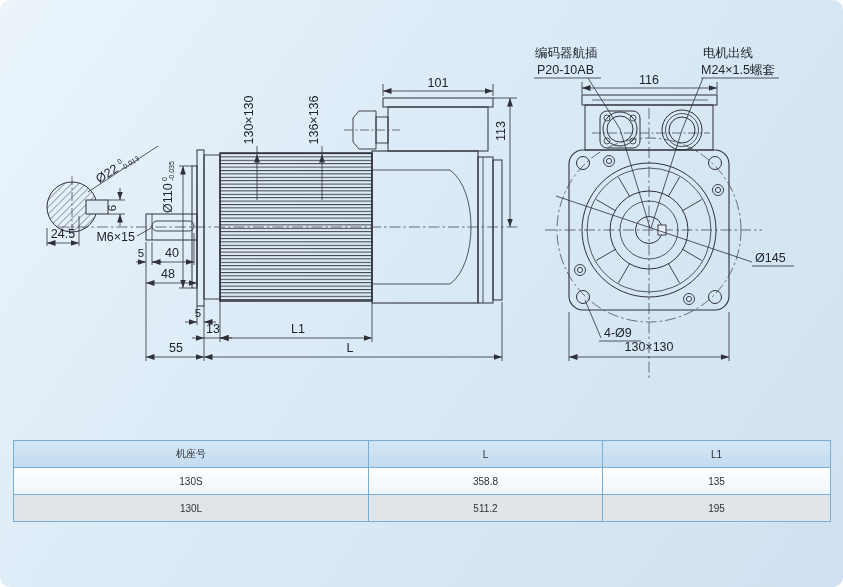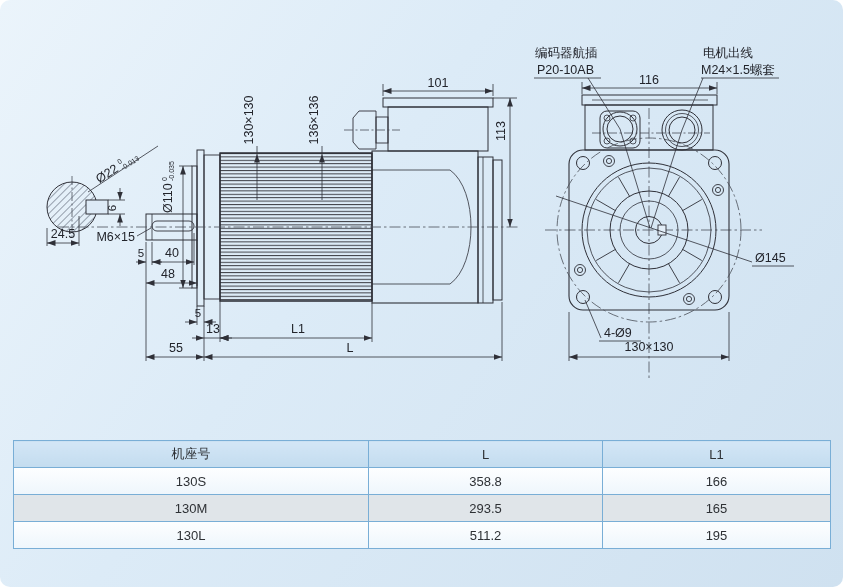--- a/index.html
+++ b/index.html
@@ -9,21 +9,21 @@
     border-radius:10px;
     font-family:"Liberation Sans","DejaVu Sans",sans-serif;
   }
   svg text{font-family:"Liberation Sans","DejaVu Sans",sans-serif;fill:#22242b;}
   .dim-table{
     position:absolute;left:13px;top:440px;width:817px;
     border-collapse:collapse;table-layout:fixed;
   }
   .dim-table th,.dim-table td{
     border:1px solid #79aed6;height:26px;text-align:center;
-    font-size:13px;color:#2e3135;font-weight:normal;padding:0;
+    font-size:10px;color:#2e3135;font-weight:normal;padding:0;
   }
   .dim-table thead th{background:linear-gradient(#d3e6f6,#c3dcef);}
   .dim-table tbody tr:nth-child(odd){background:linear-gradient(#fdfeff,#eef6fc);}
   .dim-table tbody tr:nth-child(even){background:#e0e5e9;}
 </style>
 </head>
 <body>
 
 <div class="canvas">
 
@@ -291,26 +291,21 @@
     <tr>
       <th>机座号</th>
       <th>L</th>
       <th>L1</th>
     </tr>
   </thead>
   <tbody>
     <tr>
       <td>130S</td>
       <td>358.8</td>
-      <td>166</td>
-    </tr>
-    <tr>
-      <td>130M</td>
-      <td>293.5</td>
-      <td>165</td>
+      <td>135</td>
     </tr>
     <tr>
       <td>130L</td>
       <td>511.2</td>
       <td>195</td>
     </tr>
   </tbody>
 </table>
 
 </div>

